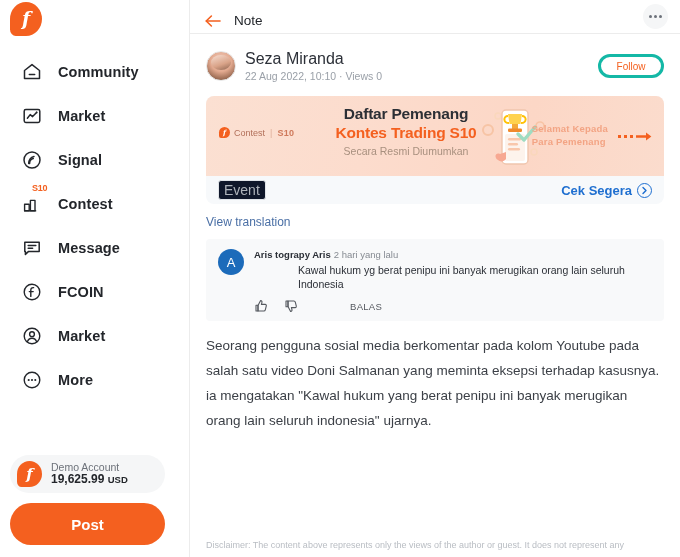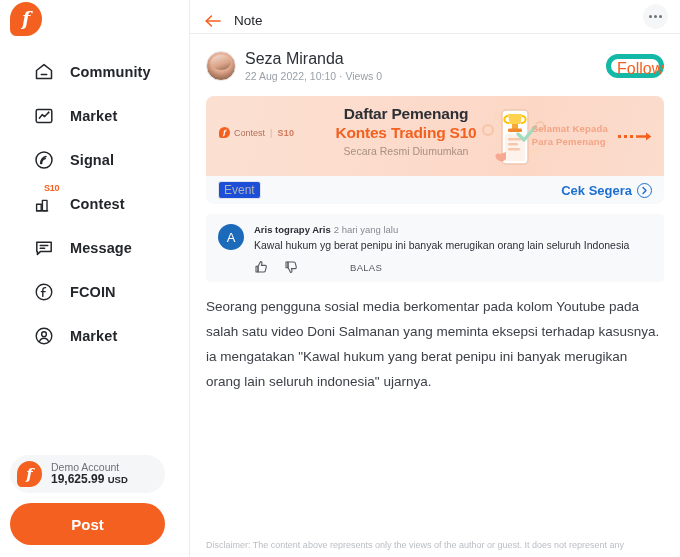--- a/index.html
+++ b/index.html
@@ -41,21 +41,21 @@
   .logo-blob span {
     color: #fff;
     font-family: "DejaVu Serif", serif;
     font-weight: bold;
     font-style: italic;
     font-size: 19px;
     line-height: 1;
     margin-top: -1px;
   }
 
-  .nav { position: absolute; top: 50px; left: 16px; width: 190px; }
+  .nav { position: absolute; top: 50px; left: 4px; width: 190px; }
   .nav-item {
     height: 44px;
     display: flex;
     align-items: center;
     padding-left: 16px;
     cursor: pointer;
     position: relative;
   }
   .nav-icon {
     width: 24px; height: 24px;
@@ -193,26 +193,26 @@
     position: absolute;
     left: 4px; top: 3px; right: 4px; bottom: 10px;
     border-radius: 50%;
     background: linear-gradient(160deg,#f7ded2 0%, #d9a388 60%, #8e6450 100%);
   }
   .author-meta { margin-left: 9px; line-height: 1.3; }
   .author-name { font-size: 16px; color: #2c3038; }
   .author-sub { font-size: 10.5px; color: #9aa0a8; }
   .follow-btn {
     margin-left: auto;
-    width: 58px; height: 24px;
-    border: 5px solid #14b8a6;
+    width: 66px; height: 24px;
+    border: 3px solid #14b8a6;
     border-radius: 12px;
     background: #ffffff;
     color: #f4601f;
-    font-size: 16px;
+    font-size: 10px;
     font-family: "Liberation Sans", sans-serif;
     cursor: pointer;
   }
 
   
   .banner-card {
     margin-top: 12px;
     height: 108px;
     background: #f7f9fb;
     border-radius: 8px;
@@ -287,26 +287,26 @@
   .arrow-dots i {
     width: 3px; height: 3px; background: #f4601f; display:block;
   }
   .banner-foot {
     height: 28px;
     display: flex; align-items: center;
     padding: 0 12px;
     position: relative;
   }
   .event-tag {
-    font-size: 12px;
+    font-size: 14px;
     color: #aeb3ba;
     border: 1px solid #e2e5e9;
     border-radius: 3px;
     padding: 1px 5px;
-    background: #1d4ed8;
+    background: #0f172a;
   }
   .cek {
     margin-left: auto;
     display: flex; align-items: center;
     color: #1f6fd0;
     font-size: 13px;
     font-weight: bold;
     cursor: pointer;
   }
   .cek-circle {
@@ -337,21 +337,21 @@
     background: #1c6bba;
     color: #fff;
     display: flex; align-items: center; justify-content: center;
     font-size: 13px;
     flex: 0 0 26px;
   }
   .c-body { margin-left: 10px; flex: 1 1 auto; }
   .c-head { font-size: 9.5px; color: #2b2f36; }
   .c-head b { font-weight: bold; }
   .c-head span { color: #868b92; font-weight: normal; margin-left: 3px; }
-  .c-text { font-size: 10.5px; color: #2b2f36; margin-top: 3px; line-height: 14px; }
+  .c-text { font-size: 10.5px; color: #2b2f36; margin-top: 3px; line-height: 14px; margin-left: 44px; }
   .c-actions {
     display: flex; align-items: center;
     margin-top: 8px;
     gap: 16px;
   }
   .c-actions .act { cursor: pointer; display:flex; align-items:center; }
   .c-reply { font-size: 9.5px; color: #55595f; letter-spacing: .3px; cursor: pointer; padding-left: 36px; }
 
   .body-text {
     margin-top: 12px;
@@ -456,20 +456,31 @@
         <span class="nav-icon">
           <svg width="22" height="22" viewBox="0 0 22 22" fill="none" stroke="#23262b" stroke-width="1.4">
             <circle cx="11" cy="11" r="7.8"></circle>
             <circle cx="11" cy="9.2" r="2.4"></circle>
             <path d="M6.4 16.6 C7.2 14.2 9 13.2 11 13.2 C13 13.2 14.8 14.2 15.6 16.6" stroke-linecap="round"></path>
           </svg>
         </span>
         <span class="nav-label">Market</span>
       </div>
 
+      <div class="nav-item">
+        <span class="nav-icon">
+          <svg width="22" height="22" viewBox="0 0 22 22" fill="none" stroke="#23262b" stroke-width="1.4">
+            <circle cx="11" cy="11" r="7.8"></circle>
+            <circle cx="7.7" cy="11" r="1.05" fill="#23262b" stroke="none"></circle>
+            <circle cx="11" cy="11" r="1.05" fill="#23262b" stroke="none"></circle>
+            <circle cx="14.3" cy="11" r="1.05" fill="#23262b" stroke="none"></circle>
+          </svg>
+        </span>
+        <span class="nav-label">More</span>
+      </div>
 
     </div>
 
     <div class="account-card">
       <div class="acct-logo">
         <span>f</span>
       </div>
       <div class="acct-text">
         <div class="acct-name">Demo Account</div>
         <div class="acct-bal">
@@ -574,20 +585,21 @@
             <span>Cek Segera</span>
             <span class="cek-circle">
               <svg width="7" height="9" viewBox="0 0 7 9" fill="none" stroke="#1f6fd0" stroke-width="1.4" stroke-linecap="round" stroke-linejoin="round">
                 <path d="M2 1.4 L5 4.5 L2 7.6"></path>
               </svg>
             </span>
           </span>
         </div>
       </div>
 
+      <div class="view-translation">View translation</div>
 
       <div class="comment-box">
         <div class="c-avatar">A</div>
         <div class="c-body">
           <div class="c-head">
             <b>Aris tograpy Aris</b><span>2 hari yang lalu</span>
           </div>
           <div class="c-text">Kawal hukum yg berat penipu ini banyak merugikan orang lain seluruh Indonesia</div>
           <div class="c-actions">
             <span class="act">

